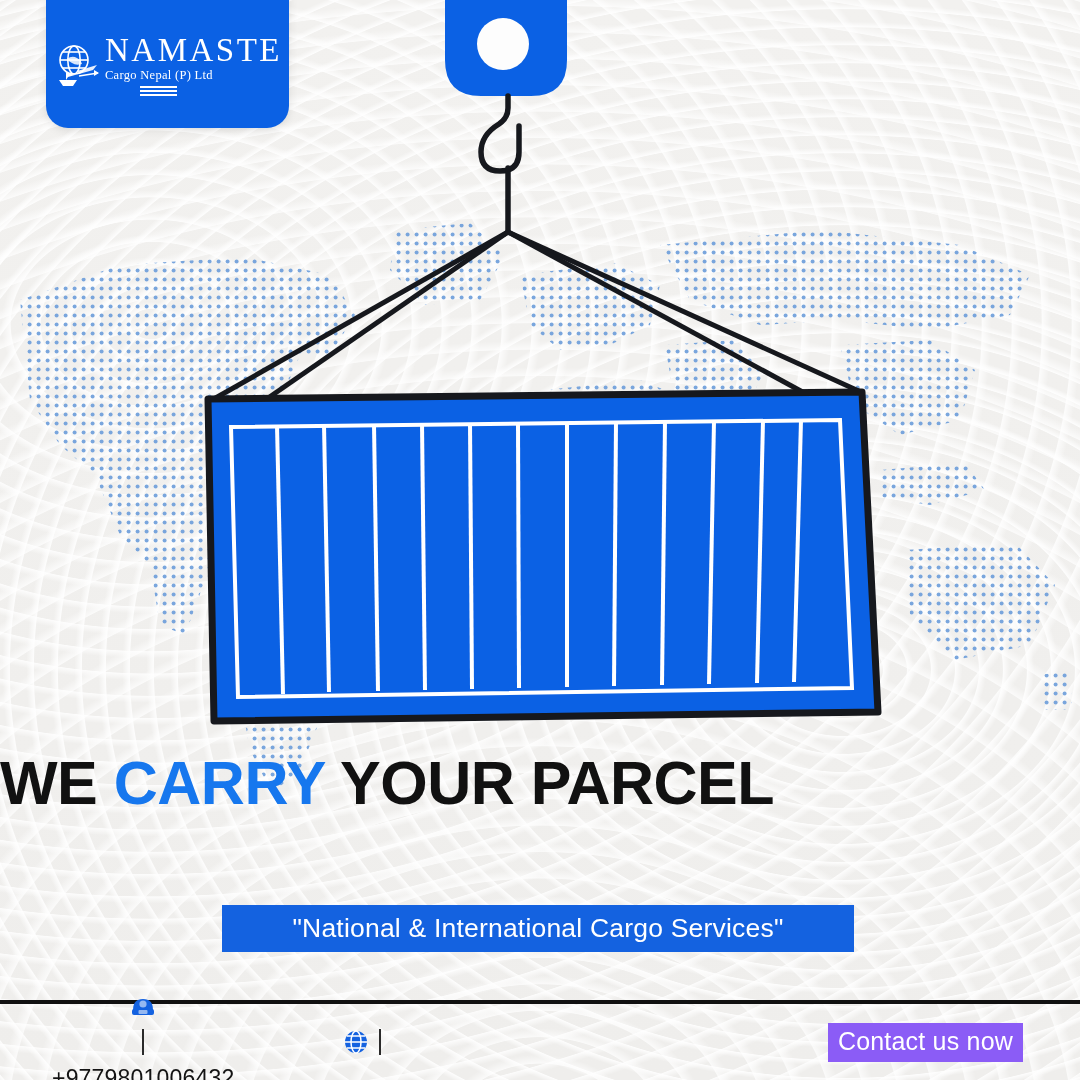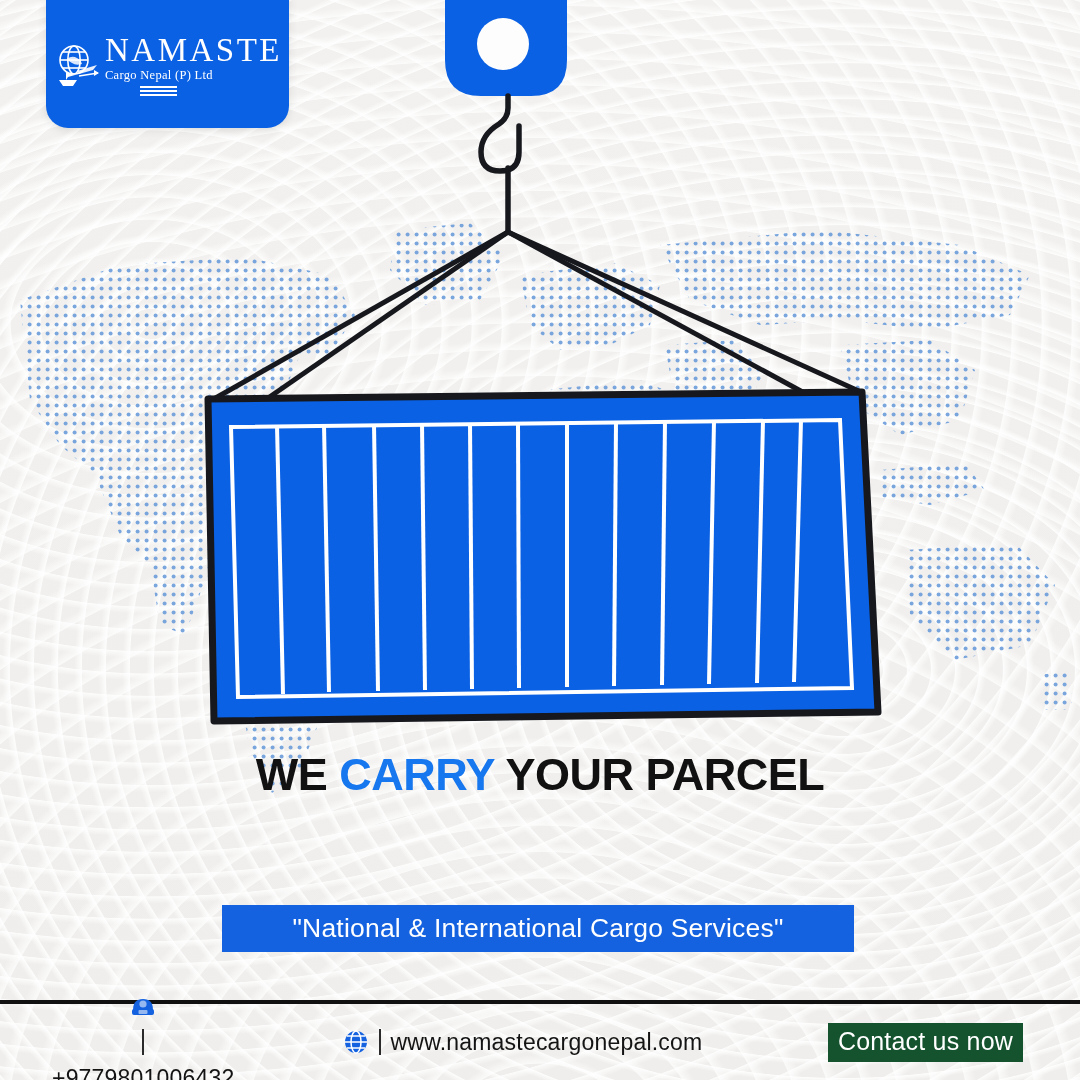--- a/index.html
+++ b/index.html
@@ -64,23 +64,22 @@
   .logo-bars{display:flex;flex-direction:column;gap:2px;}
   .logo-bars i{display:block;width:37px;height:2px;background:#fff;}
 
   
   .crane{position:absolute;left:0;top:0;width:1080px;height:760px;}
   .crane svg{width:100%;height:100%;display:block;}
 
   
   .headline{
     position:absolute; left:0; right:0; top:752px;
-    text-align:center;
     font-weight:bold;
-    font-size:45px;
+    font-size:61px;
     letter-spacing:-0.5px;
     line-height:1.04;
     color:#111111;
   }
   .headline .hl-line{display:block;white-space:nowrap;}
   .headline .accent{color:#1677ee;}
 
   
   .tagline{
     position:absolute;
@@ -105,21 +104,21 @@
     display:flex;align-items:center;
   }
   .f-item{display:flex;align-items:center;gap:10px;}
   .f-phone{margin-left:52px;flex-direction:column;}
   .f-web{margin-left:108px;}
   .f-icon{width:26px;height:26px;flex:none;}
   .f-divider{width:2px;height:26px;background:#2b2b2b;}
   .f-text{font-size:23px;color:#141414;letter-spacing:.2px;white-space:nowrap;}
   .contact-btn{
     margin-left:auto;margin-right:57px;
-    background:#14532d;
+    background:#8b5cf6;
     padding:4px 10px 6px 10px;
     display:flex;align-items:center;
   }
   .contact-btn span{
     color:#ffffff;font-size:25px;letter-spacing:.2px;white-space:nowrap;
   }
 </style>
 </head>
 <body>
 
@@ -275,21 +274,20 @@
           <circle cx="13" cy="13" r="11" fill="#1462e0"></circle>
           <g stroke="#ffffff" stroke-width="1.5" fill="none">
             <ellipse cx="13" cy="13" rx="5" ry="11"></ellipse>
             <path d="M2 13 H24"></path>
             <path d="M4 7 H22"></path>
             <path d="M4 19 H22"></path>
           </g>
         </svg>
       </span>
       <span class="f-divider"></span>
-      <span class="f-text">www.namastecargonepal.com</span>
     </div>
 
     <div class="contact-btn">
       <span>Contact us now</span>
     </div>
 
   </div>
 
 </div>
 

